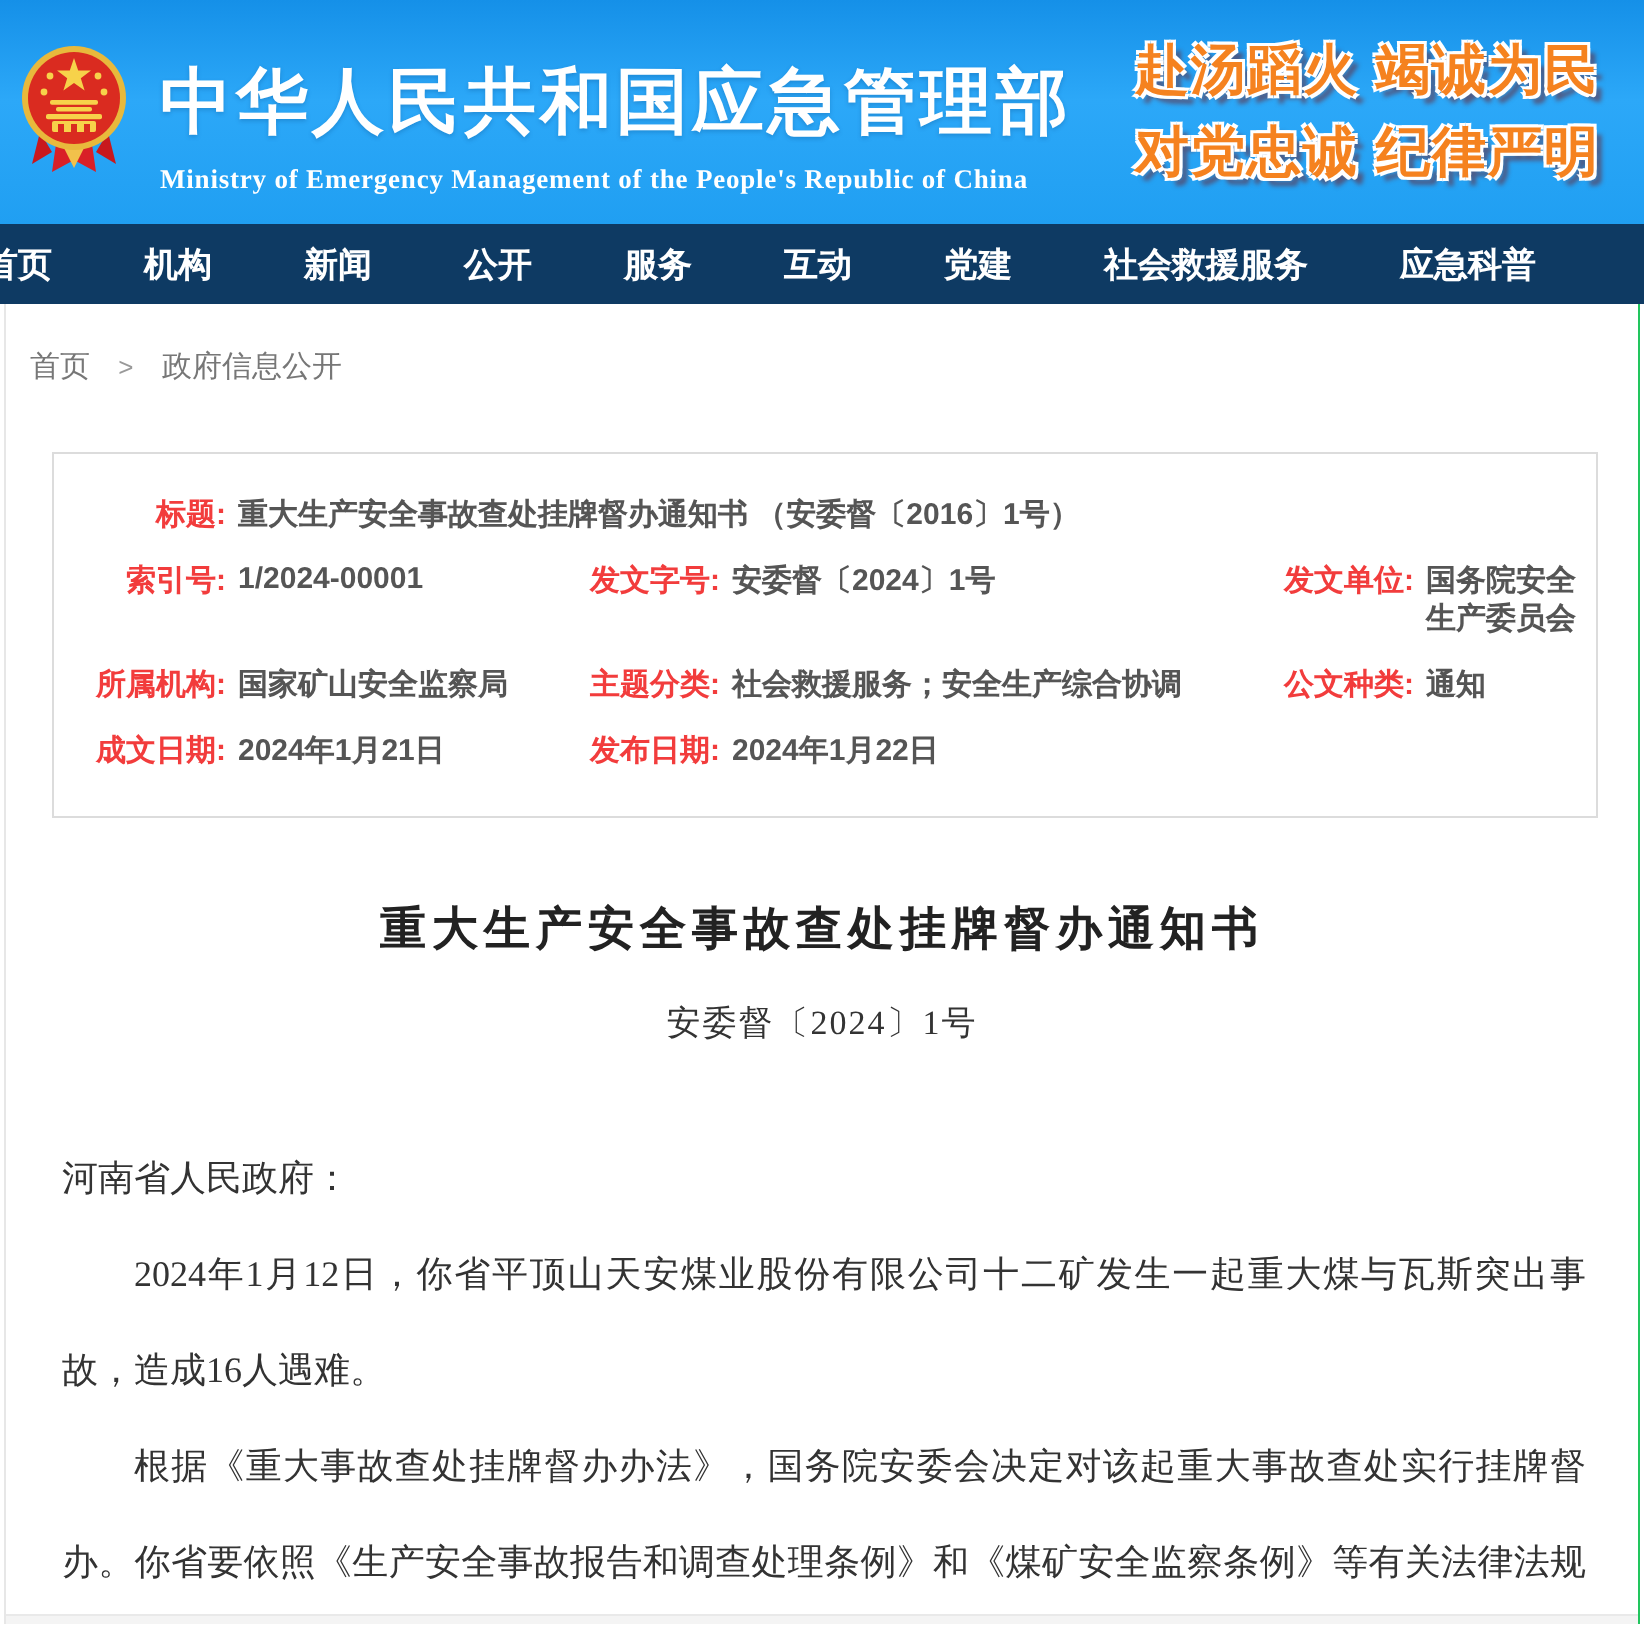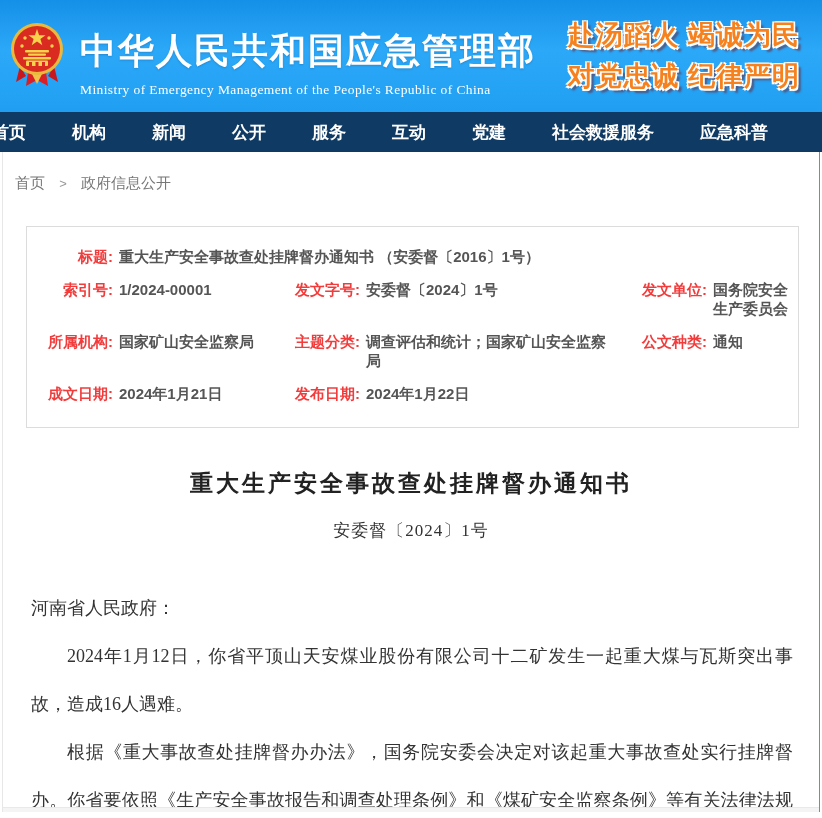--- a/index.html
+++ b/index.html
@@ -23,21 +23,21 @@
   .emblem-wrap { margin-left: 10px; flex: 0 0 auto; }
   .title-block { margin-left: 16px; color: #fff; }
   .site-title-cn {
     font-size: 36px; font-weight: bold; letter-spacing: 2px;
     text-shadow: 0 1px 2px rgba(0,60,120,.25);
     white-space: nowrap;
     margin-top: 12px;
   }
   .site-title-en {
     font-family: "Liberation Serif", "DejaVu Serif", serif;
-    font-size: 13.5px; font-weight: normal; margin-top: 6px; letter-spacing: .4px;
+    font-size: 13.5px; font-weight: bold; margin-top: 6px; letter-spacing: .4px;
     white-space: nowrap;
   }
   .slogans {
     margin-left: auto; margin-right: 22px; text-align: center;
     font-weight: bold; font-size: 27px; letter-spacing: 1px;
     color: #f5821f; line-height: 41px; white-space: nowrap;
     text-shadow: -1.5px -1.5px 0 #fff, 1.5px -1.5px 0 #fff,
                  -1.5px 1.5px 0 #fff, 1.5px 1.5px 0 #fff,
                  4px 4px 2px rgba(110,30,40,.55);
   }
@@ -187,21 +187,21 @@
         <td class="val col-v1">1/2024-00001</td>
         <td class="lbl col-l2">发文字号:</td>
         <td class="val col-v2">安委督〔2024〕1号</td>
         <td class="lbl col-l3">发文单位:</td>
         <td class="val">国务院安全生产委员会</td>
       </tr>
       <tr>
         <td class="lbl col-l1">所属机构:</td>
         <td class="val col-v1">国家矿山安全监察局</td>
         <td class="lbl col-l2">主题分类:</td>
-        <td class="val col-v2">调查评估和统计；国家矿山安全监察局</td>
+        <td class="val col-v2">社会救援服务；安全生产综合协调</td>
         <td class="lbl col-l3">公文种类:</td>
         <td class="val">通知</td>
       </tr>
       <tr>
         <td class="lbl col-l1">成文日期:</td>
         <td class="val col-v1">2024年1月21日</td>
         <td class="lbl col-l2">发布日期:</td>
         <td class="val col-v2">2024年1月22日</td>
         <td class="lbl col-l3"></td>
         <td class="val"></td>

